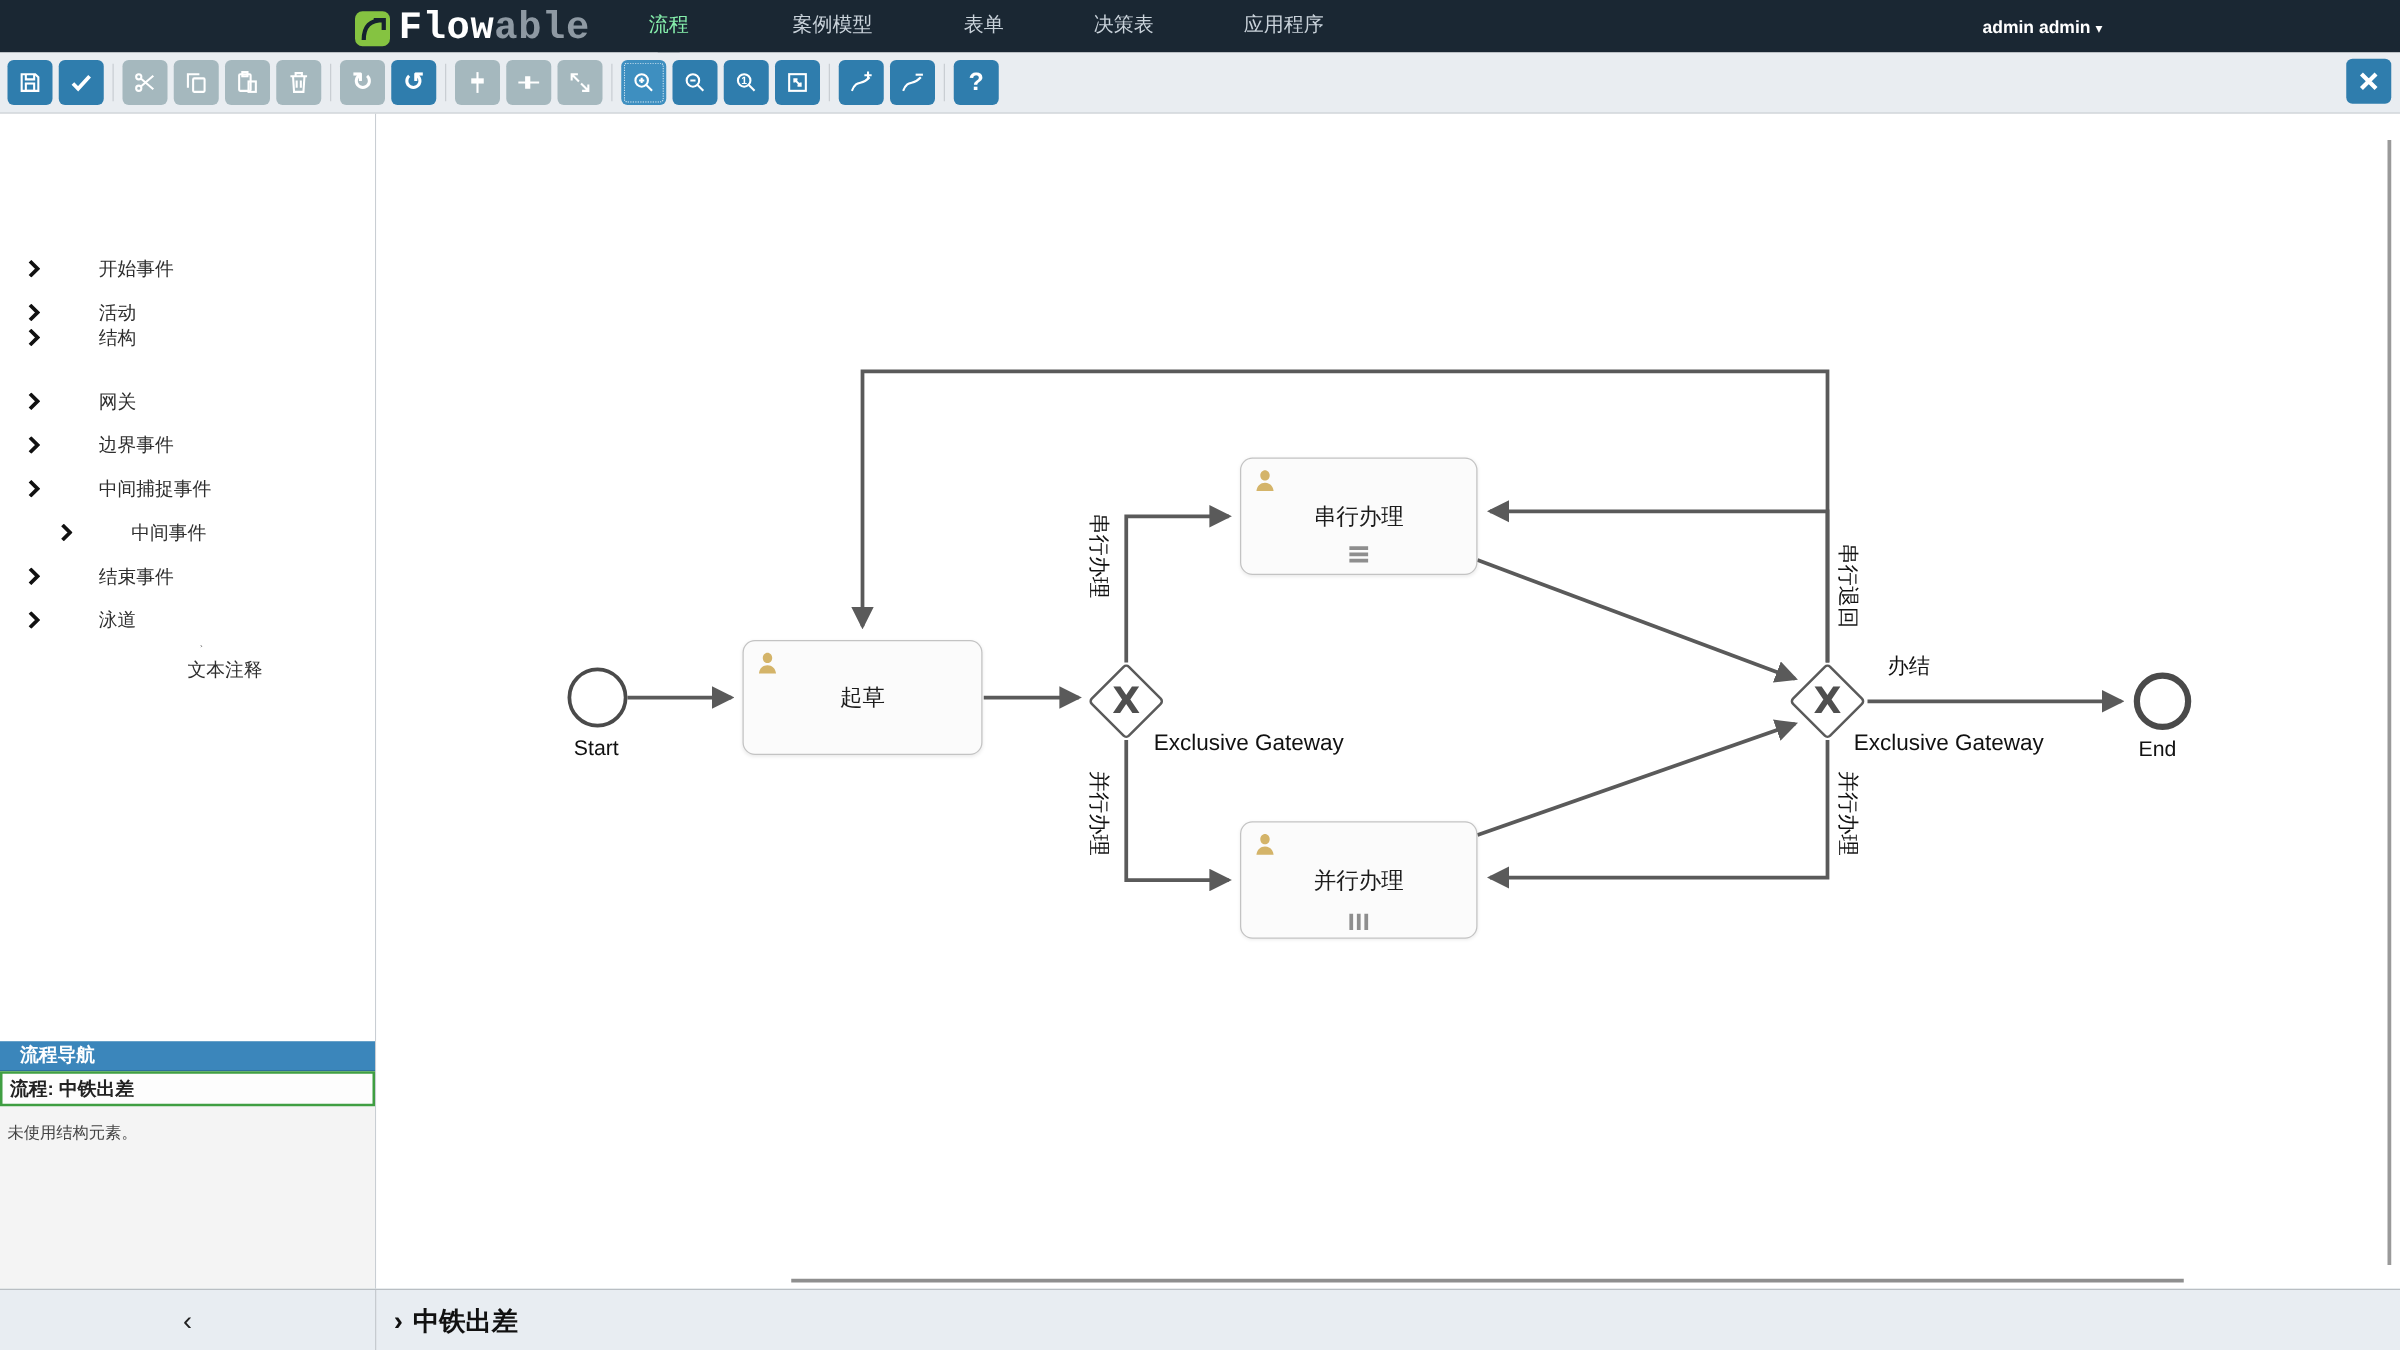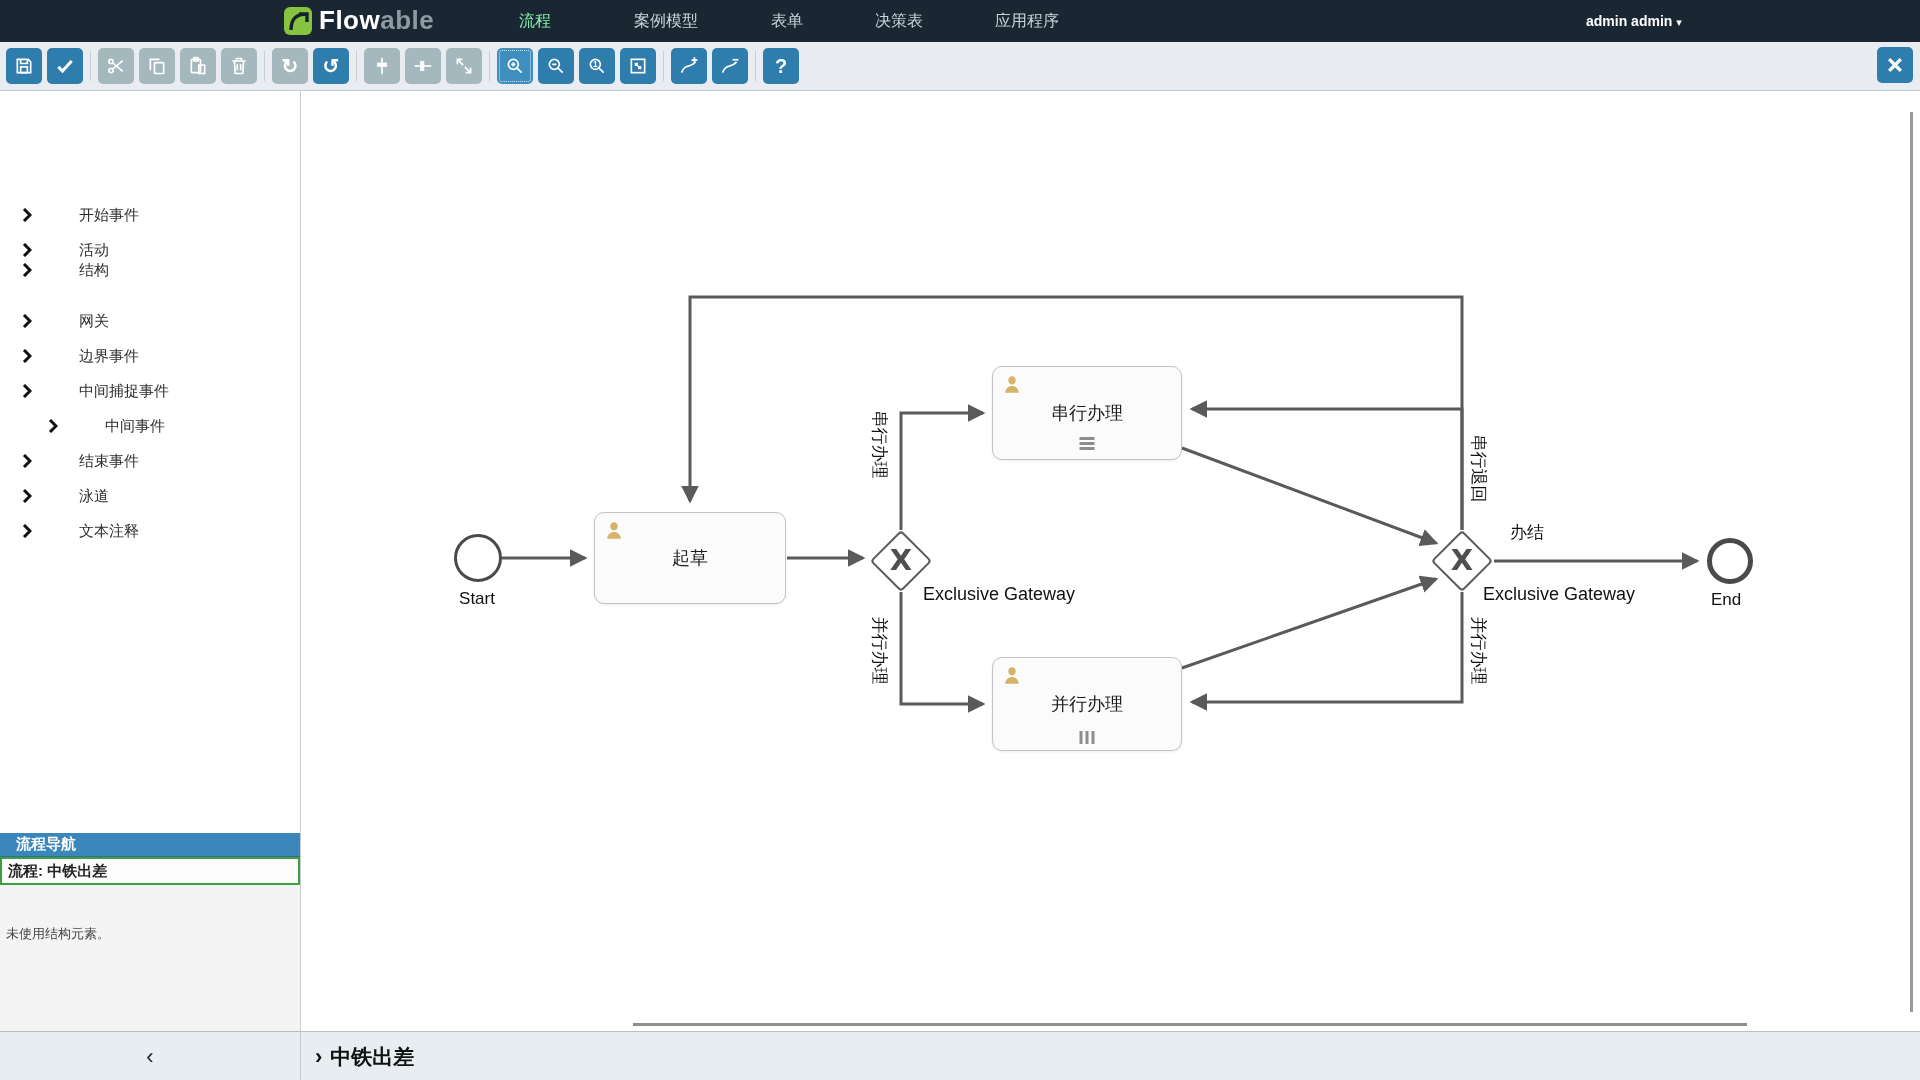--- a/index.html
+++ b/index.html
@@ -2,21 +2,21 @@
 <html><head>
 <meta charset="utf-8">
 <style>
   * { margin:0; padding:0; box-sizing:border-box; }
   html,body { width:1920px; height:1080px; overflow:hidden;
     font-family:"Liberation Sans","DejaVu Sans",sans-serif; background:#fff; }
 
   
   .navbar { position:absolute; left:0; top:0; width:1920px; height:42px; background:#1a2733; }
   .logo { position:absolute; left:283px; top:5px; display:flex; align-items:center; gap:6px; }
-  .logo-text { font-size:26px; font-weight:bold; color:#fff; letter-spacing:.5px; }
+  .logo-text { font-size:31px; font-weight:bold; color:#fff; letter-spacing:.5px;font-family:Liberation Mono, monospace; }
   .logo-text .lt2 { color:#8e99a3; font-weight:bold; }
   .nav-tab { position:absolute; top:0; height:42px; line-height:42px; font-size:16px;
     color:#c9d2da; cursor:pointer; }
   .nav-tab.active { color:#86efac; font-weight:normal; }
   .tab-caret { position:absolute; top:42px; width:0; height:0;
     border-left:9px solid transparent; border-right:9px solid transparent;
     border-top:9px solid #1a2733; }
   .user-menu { position:absolute; left:1586px; top:0; height:42px; line-height:42px;
     color:#fff; font-size:14px; font-weight:bold; cursor:pointer; }
   .user-menu .caret { font-size:11px; margin-left:4px; }
@@ -40,21 +40,21 @@
   .pal-item { position:absolute; left:0; width:100%; height:30px; display:flex;
     align-items:center; gap:9px; padding-left:22px; cursor:pointer; }
   .pal-item span.lbl { font-size:15px; color:#2e2e2e;margin-left:38px; }
 
   
   .nav-panel { position:absolute; left:0; top:742px; width:300px; height:198px; background:#f4f4f4; }
   .nav-panel-header { height:24px; background:#3b86bb; border-bottom:1px solid #2d6f9c;
     color:#fff; font-size:15px; font-weight:bold; padding:2px 16px; }
   .nav-panel-row { height:28px; background:#fdfdfd; border:2px solid #3f9e42;
     font-size:15px; font-weight:bold; color:#222; padding:3px 6px; cursor:pointer; }
-  .nav-panel-note { font-size:13px; color:#444; padding:12px 6px;margin-top:28px; }
+  .nav-panel-note { font-size:13px; color:#444; padding:12px 6px; }
 
   
   .canvas { position:absolute; left:301px; top:91px; width:1619px; height:940px; background:#fff; }
   .edges-svg { position:absolute; left:0; top:0; }
   .bpmn-task { position:absolute; background:#fbfbfb; border:1px solid #c3c3c3; border-radius:10px;
     box-shadow:0 1px 3px rgba(0,0,0,.08); display:flex; align-items:center; justify-content:center;
     font-size:18px; color:#1c1c1c; cursor:pointer; }
   .task-user-icon { position:absolute; left:8px; top:6px; }
   .mi-seq { position:absolute; left:50%; bottom:7px; transform:translateX(-50%); }
   .mi-seq i { display:block; width:15px; height:3px; background:#8e8e8e; margin:2px 0; }
@@ -273,21 +273,21 @@
         <path d="M2 1l6 6-6 6" stroke="#111" stroke-width="3" fill="none"></path>
       </svg>
     <span class="lbl">结束事件</span>
   </div>
   <div class="pal-item" style="top:390px;text-align:center;">
     <svg width="10" height="14" viewBox="0 0 10 14">
         <path d="M2 1l6 6-6 6" stroke="#111" stroke-width="3" fill="none"></path>
       </svg>
     <span class="lbl">泳道</span>
   </div>
-  <div class="pal-item" style="top:425px;">
+  <div class="pal-item" style="top:425px;flex-direction:column;">
     <svg width="10" height="14" viewBox="0 0 10 14">
         <path d="M2 1l6 6-6 6" stroke="#111" stroke-width="3" fill="none"></path>
       </svg>
     <span class="lbl">文本注释</span>
   </div>
 
   <div class="nav-panel">
     <div class="nav-panel-header">流程导航</div>
     <div class="nav-panel-row">流程: 中铁出差</div>
     <div class="nav-panel-note">未使用结构元素。</div>

